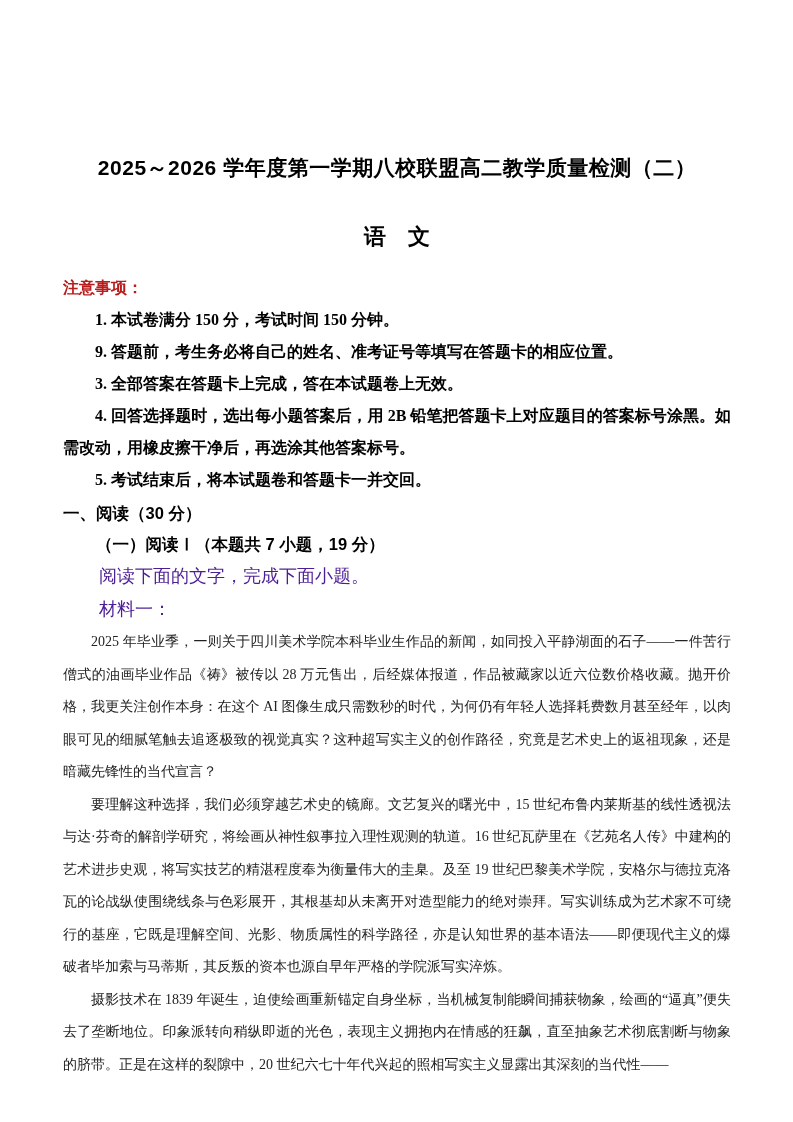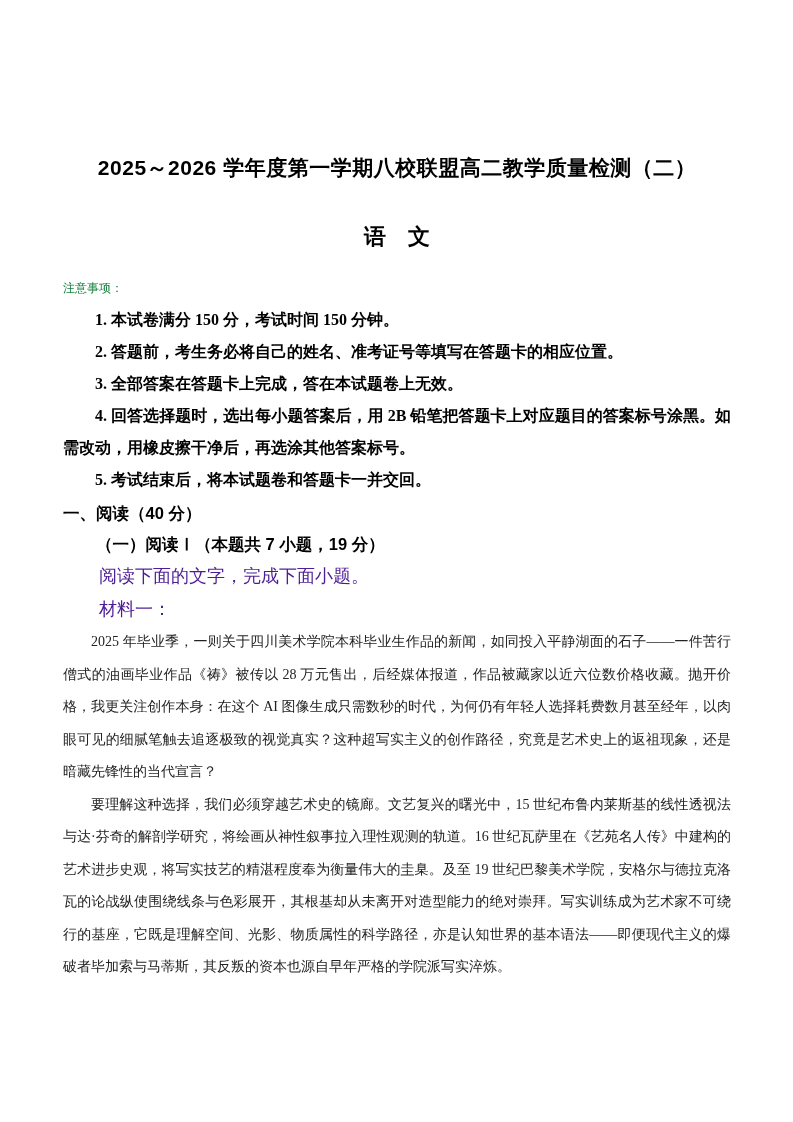--- a/index.html
+++ b/index.html
@@ -33,24 +33,24 @@
     font-family: "Liberation Sans", sans-serif;
     font-weight: 700;
     font-size: 22px;
     line-height: 30px;
     margin-top: 38px;
     color: #000000;
   }
   .notices { margin-top: 20px; }
   .notice-heading {
     font-family: "Liberation Sans", sans-serif;
-    font-weight: 400;
-    font-size: 12px;
+    font-weight: 700;
+    font-size: 16px;
     line-height: 32px;
-    color: #15803d;
+    color: #b91c1c;
   }
   .notice-item {
     font-family: Liberation Serif, serif;
     font-weight: 700;
     font-size: 16px;
     line-height: 32px;
     text-indent: 2em;
     text-align: justify;
     color: #000000;
   }
@@ -96,30 +96,31 @@
 
 <div class="page">
 
   <div class="exam-title">2025～2026 学年度第一学期八校联盟高二教学质量检测（二）</div>
 
   <div class="exam-subject">语　文</div>
 
   <div class="notices">
     <div class="notice-heading">注意事项：</div>
     <div class="notice-item">1. 本试卷满分 150 分，考试时间 150 分钟。</div>
-    <div class="notice-item">2. 答题前，考生务必将自己的姓名、准考证号等填写在答题卡的相应位置。</div>
+    <div class="notice-item">9. 答题前，考生务必将自己的姓名、准考证号等填写在答题卡的相应位置。</div>
     <div class="notice-item">3. 全部答案在答题卡上完成，答在本试题卷上无效。</div>
     <div class="notice-item">4. 回答选择题时，选出每小题答案后，用 2B 铅笔把答题卡上对应题目的答案标号涂黑。如需改动，用橡皮擦干净后，再选涂其他答案标号。</div>
     <div class="notice-item">5. 考试结束后，将本试题卷和答题卡一并交回。</div>
   </div>
 
   <div>
-    <div class="section-heading">一、阅读（40 分）</div>
+    <div class="section-heading">一、阅读（30 分）</div>
     <div class="subsection-heading">（一）阅读Ⅰ（本题共 7 小题，19 分）</div>
     <div class="instruction">阅读下面的文字，完成下面小题。</div>
     <div class="material-label">材料一：</div>
     <div class="body-paragraph">2025 年毕业季，一则关于四川美术学院本科毕业生作品的新闻，如同投入平静湖面的石子——一件苦行僧式的油画毕业作品《祷》被传以 28 万元售出，后经媒体报道，作品被藏家以近六位数价格收藏。抛开价格，我更关注创作本身：在这个 AI 图像生成只需数秒的时代，为何仍有年轻人选择耗费数月甚至经年，以肉眼可见的细腻笔触去追逐极致的视觉真实？这种超写实主义的创作路径，究竟是艺术史上的返祖现象，还是暗藏先锋性的当代宣言？</div>
     <div class="body-paragraph">要理解这种选择，我们必须穿越艺术史的镜廊。文艺复兴的曙光中，15 世纪布鲁内莱斯基的线性透视法与达·芬奇的解剖学研究，将绘画从神性叙事拉入理性观测的轨道。16 世纪瓦萨里在《艺苑名人传》中建构的艺术进步史观，将写实技艺的精湛程度奉为衡量伟大的圭臬。及至 19 世纪巴黎美术学院，安格尔与德拉克洛瓦的论战纵使围绕线条与色彩展开，其根基却从未离开对造型能力的绝对崇拜。写实训练成为艺术家不可绕行的基座，它既是理解空间、光影、物质属性的科学路径，亦是认知世界的基本语法——即便现代主义的爆破者毕加索与马蒂斯，其反叛的资本也源自早年严格的学院派写实淬炼。</div>
+    <div class="body-paragraph">摄影技术在 1839 年诞生，迫使绘画重新锚定自身坐标，当机械复制能瞬间捕获物象，绘画的“逼真”便失去了垄断地位。印象派转向稍纵即逝的光色，表现主义拥抱内在情感的狂飙，直至抽象艺术彻底割断与物象的脐带。正是在这样的裂隙中，20 世纪六七十年代兴起的照相写实主义显露出其深刻的当代性——</div>
   </div>
 
   <div class="bottom-rule"></div>
 
 </div>
 
 </body></html>

